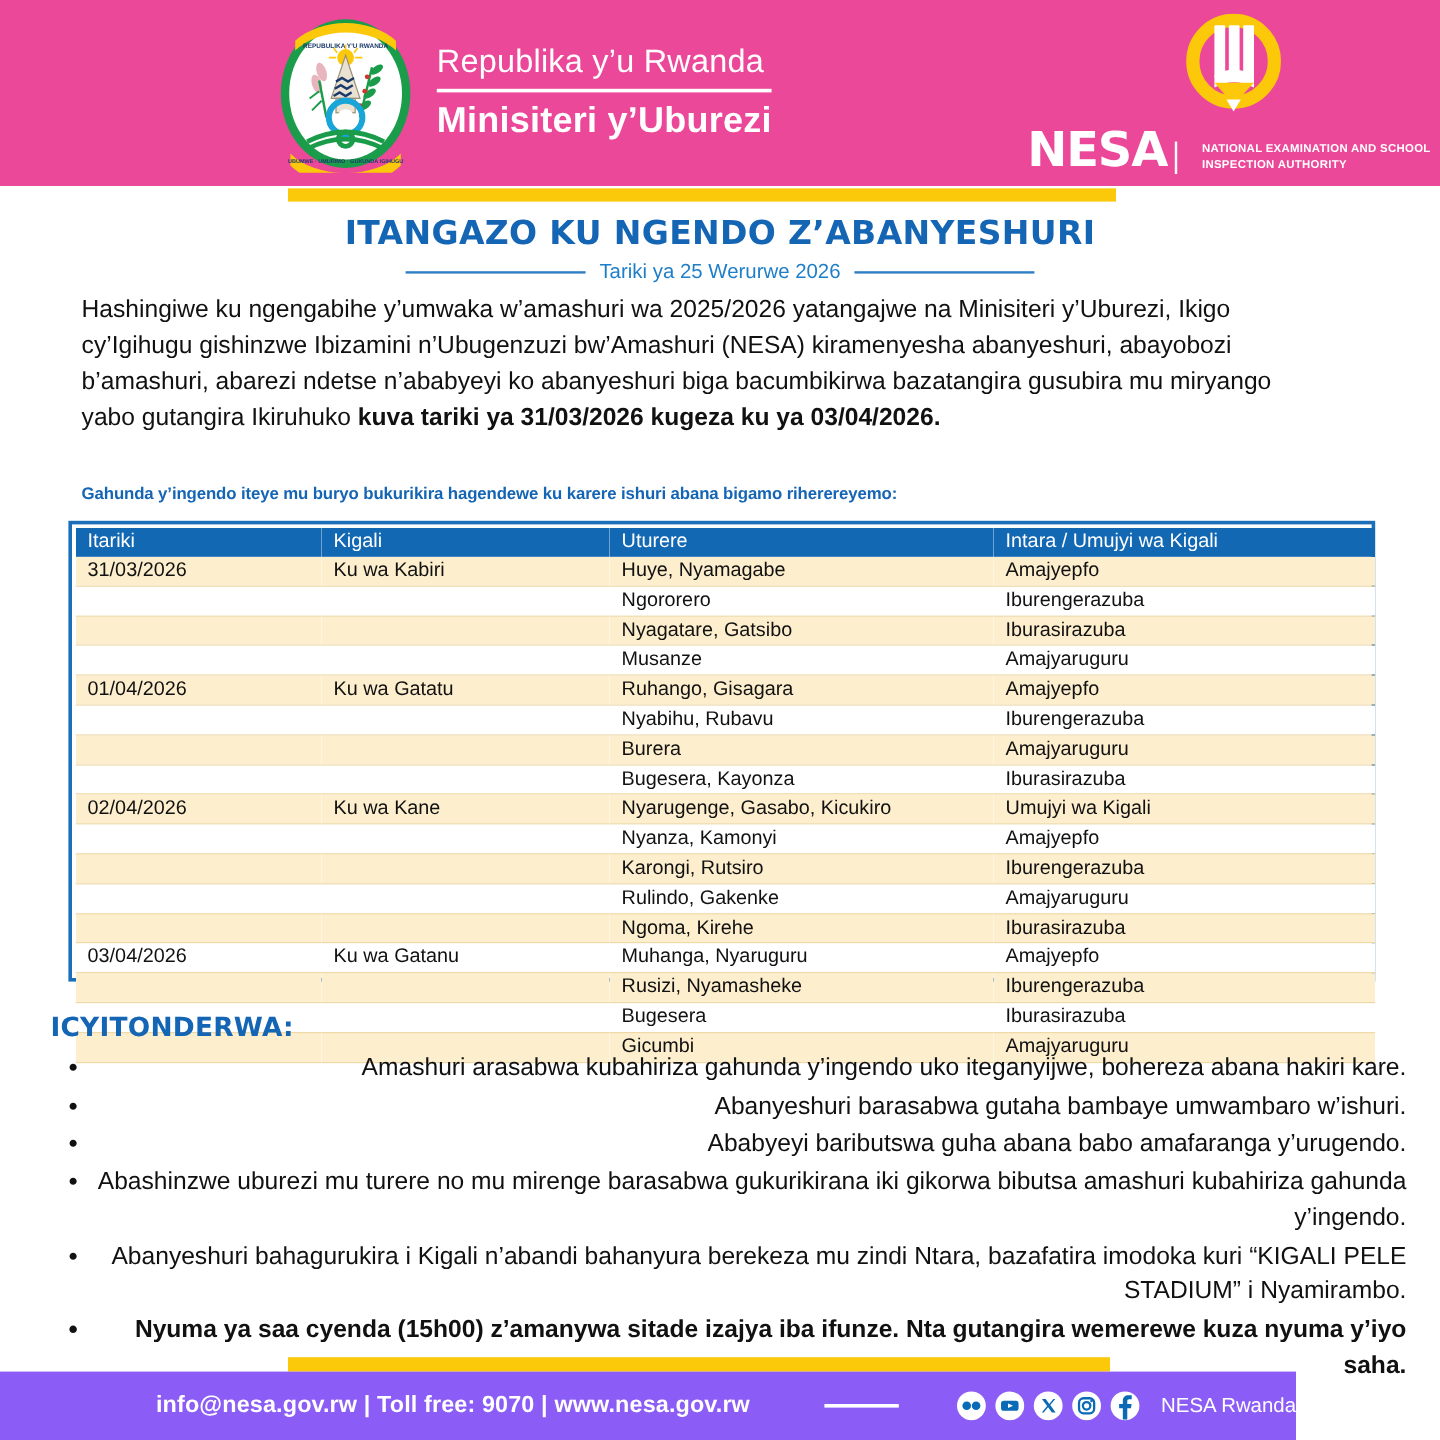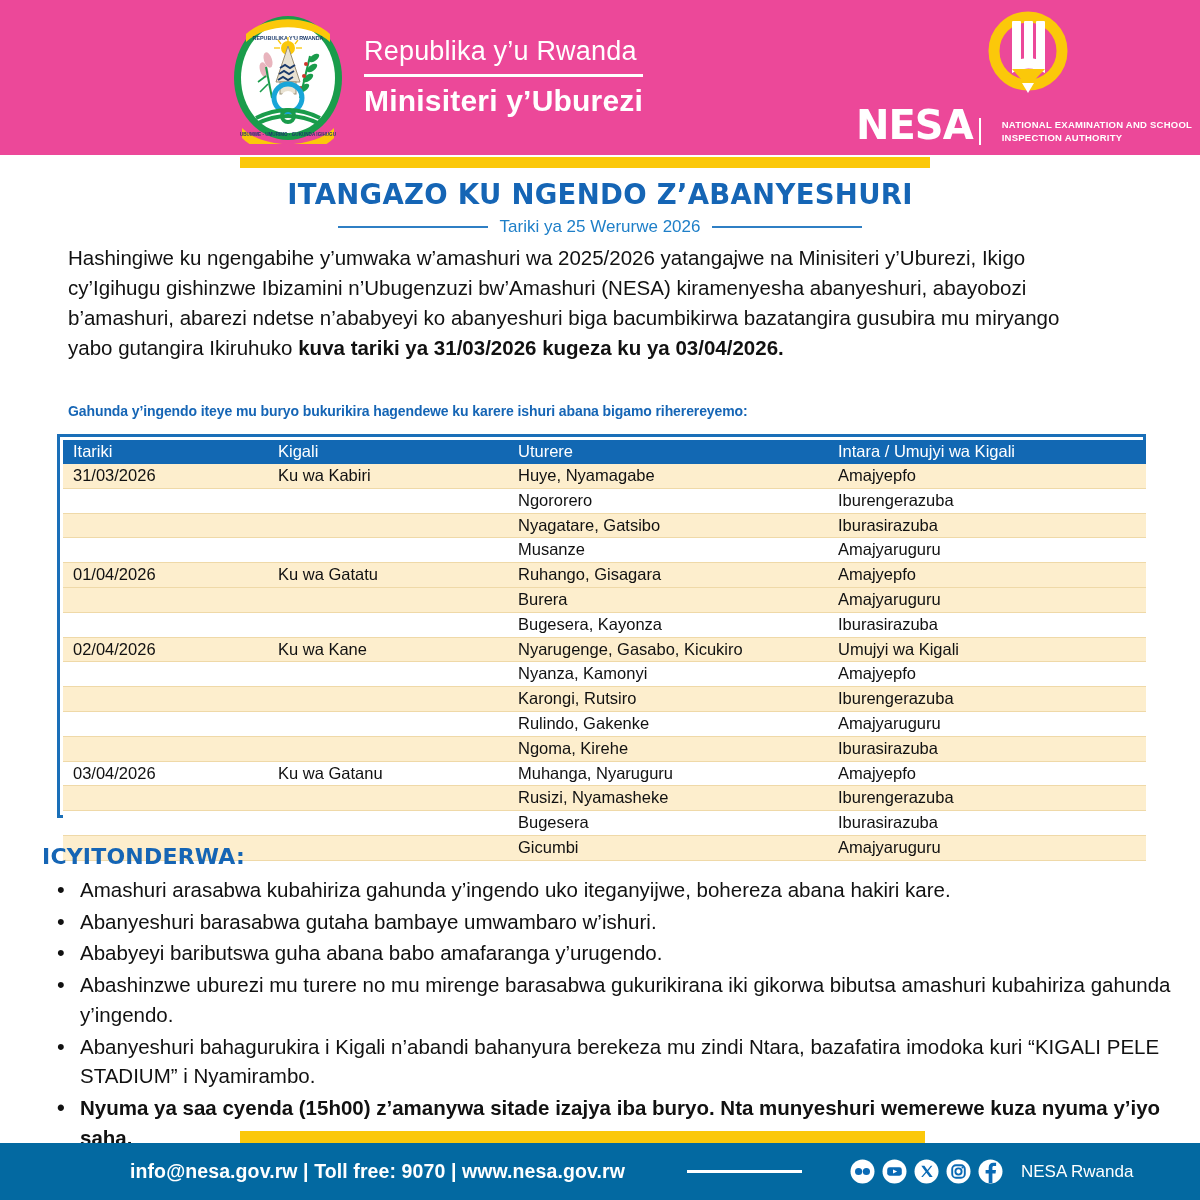--- a/index.html
+++ b/index.html
@@ -104,32 +104,32 @@
 
   
   .notes { position: absolute; top: 844px; left: 42px; width: 1130px; }
   .notes-title {
     color: #1565b5; font-size: 22px; font-weight: 800; letter-spacing: .2px;
     font-family: "DejaVu Sans", sans-serif; margin-bottom: 6px;
   }
   ul.note-list { list-style: none; margin: 0; padding: 0; }
   ul.note-list li {
     position: relative; padding-left: 38px; margin-bottom: 2px;
-    font-size: 20.5px; line-height: 1.45; color: #111;
+    font-size: 20.5px; line-height: 1.45; color: #111; text-align: right;
   }
   ul.note-list li::before {
     content: "\2022"; position: absolute; left: 15px; top: -1px;
     font-size: 22px; color: #111;
   }
   ul.note-list li.bold { font-weight: 700; }
 
   
   .footer {
     position: absolute; left: 0; top: 1143px;
-    width: 1200px; height: 57px; background: #0369a1;
+    width: 1080px; height: 57px; background: #8b5cf6;
     display: flex; align-items: center;
   }
   .footer-contact {
     color: #fff; font-size: 19.5px; font-weight: 700; margin-left: 130px;
     white-space: nowrap; letter-spacing: .1px;
   }
   .footer-rule { width: 115px; height: 3px; background: #fff; margin-left: 62px; }
   .social { display: flex; align-items: center; margin-left: 48px; gap: 7px; }
   .sicon { width: 25px; height: 25px; display: block; }
   .footer-handle { color: #fff; font-size: 17px; margin-left: 11px; white-space: nowrap; }
@@ -277,20 +277,26 @@
             <td class="empty"></td>
             <td>Musanze</td>
             <td>Amajyaruguru</td>
           </tr>
           <tr class="alt">
             <td>01/04/2026</td>
             <td>Ku wa Gatatu</td>
             <td>Ruhango, Gisagara</td>
             <td>Amajyepfo</td>
           </tr>
+          <tr class="plain">
+            <td class="empty"></td>
+            <td class="empty"></td>
+            <td>Nyabihu, Rubavu</td>
+            <td>Iburengerazuba</td>
+          </tr>
           <tr class="alt">
             <td class="empty"></td>
             <td class="empty"></td>
             <td>Burera</td>
             <td>Amajyaruguru</td>
           </tr>
           <tr class="plain">
             <td class="empty"></td>
             <td class="empty"></td>
             <td>Bugesera, Kayonza</td>
@@ -355,21 +361,21 @@
   </div>
 
   <div class="notes">
     <div class="notes-title">ICYITONDERWA:</div>
     <ul class="note-list" id="note-list">
         <li>Amashuri arasabwa kubahiriza gahunda y’ingendo uko iteganyijwe, bohereza abana hakiri kare.</li>
         <li>Abanyeshuri barasabwa gutaha bambaye umwambaro w’ishuri.</li>
         <li>Ababyeyi baributswa guha abana babo amafaranga y’urugendo.</li>
         <li>Abashinzwe uburezi mu turere no mu mirenge barasabwa gukurikirana iki gikorwa bibutsa amashuri kubahiriza gahunda y’ingendo.</li>
         <li>Abanyeshuri bahagurukira i Kigali n’abandi bahanyura berekeza mu zindi Ntara, bazafatira imodoka kuri  “KIGALI PELE STADIUM” i Nyamirambo.</li>
-        <li class="bold">Nyuma ya saa cyenda (15h00) z’amanywa sitade izajya iba buryo. Nta munyeshuri wemerewe kuza nyuma y’iyo saha.</li>
+        <li class="bold">Nyuma ya saa cyenda (15h00) z’amanywa sitade izajya iba ifunze. Nta gutangira wemerewe kuza nyuma y’iyo saha.</li>
       </ul>
   </div>
 
   <div class="accent-bottom"></div>
 
   <div class="footer">
     <div class="footer-contact">info@nesa.gov.rw | Toll free: 9070 | www.nesa.gov.rw</div>
     <div class="footer-rule"></div>
     <div class="social">
       <svg class="sicon" viewBox="0 0 25 25">

